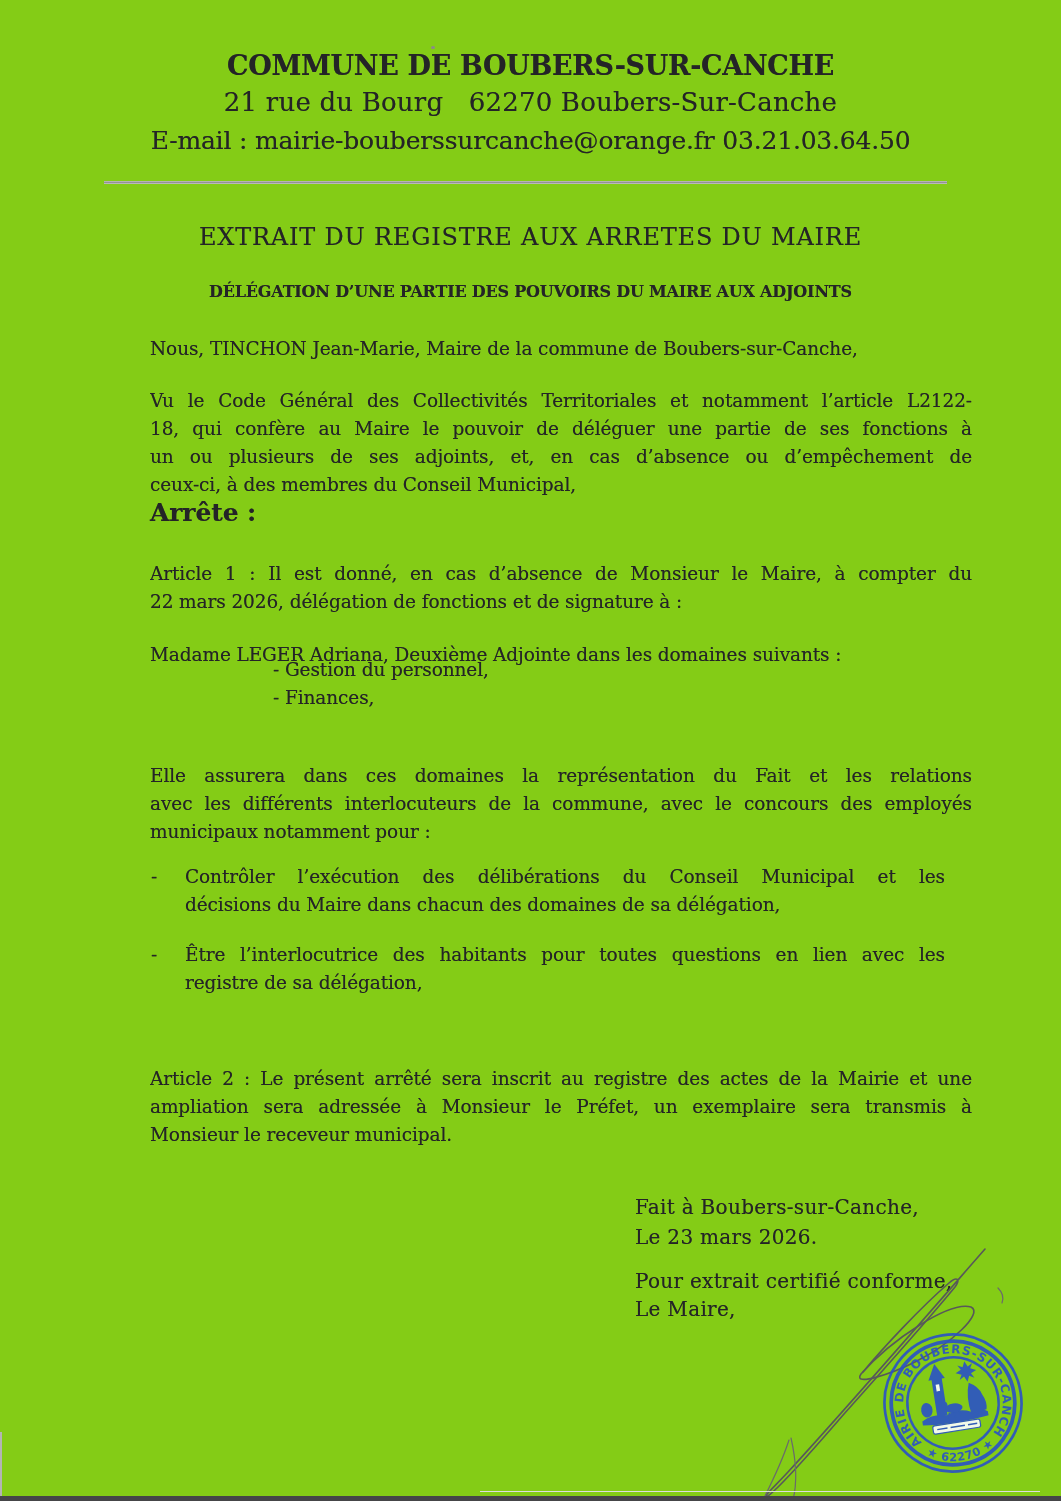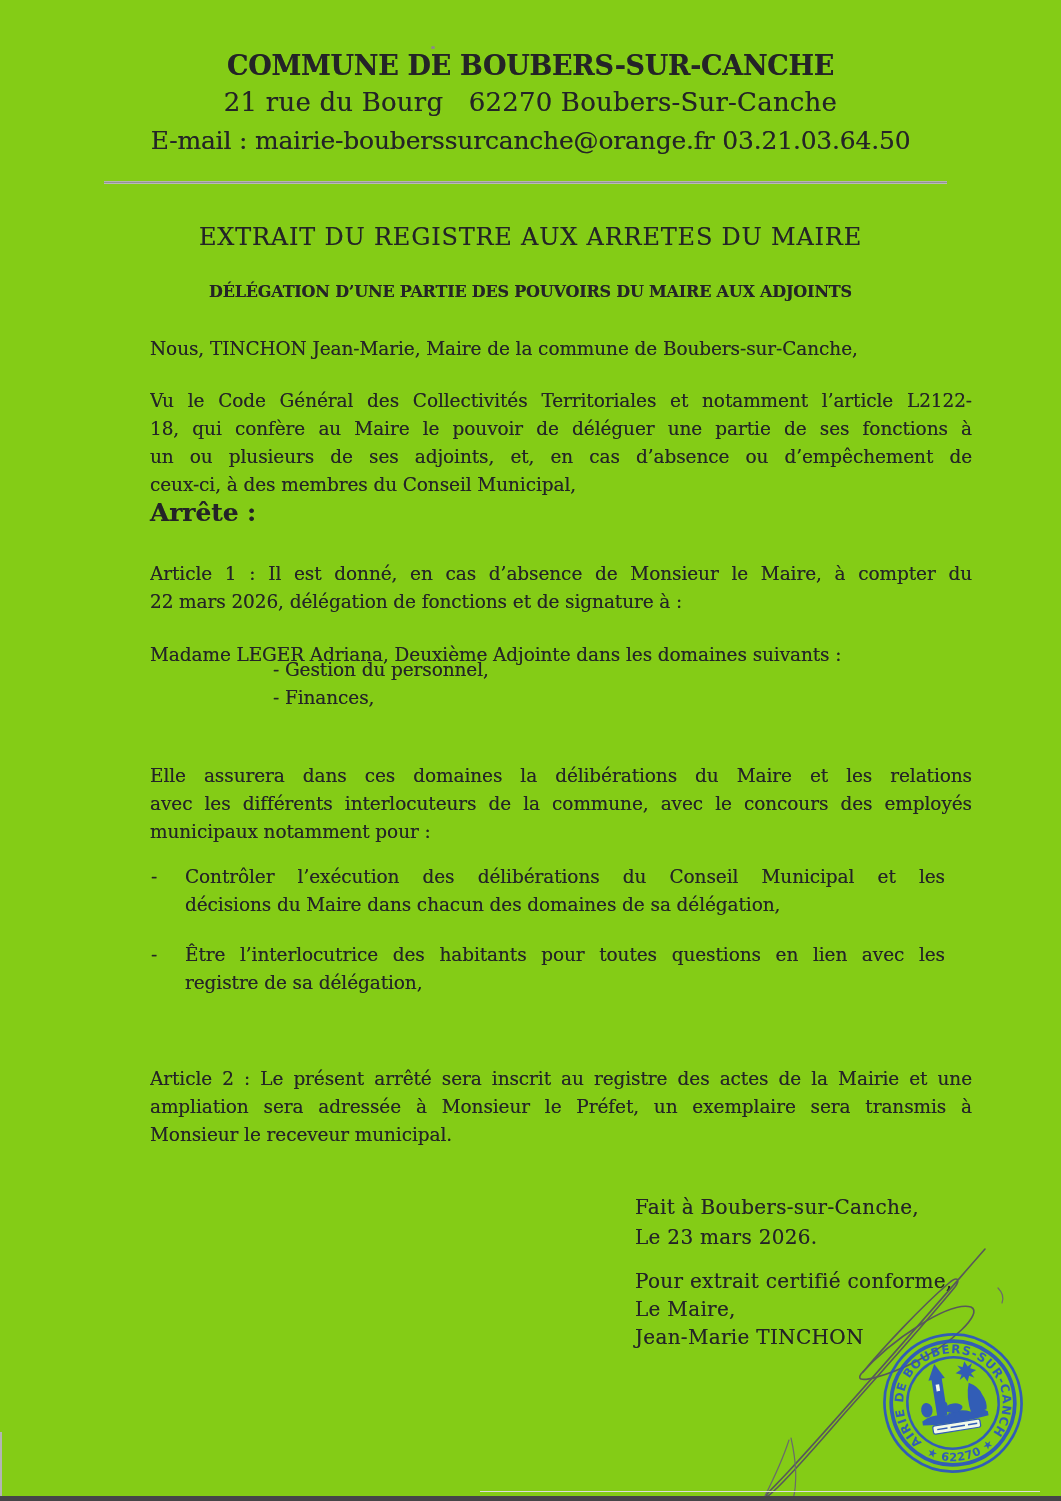--- a/index.html
+++ b/index.html
@@ -102,21 +102,21 @@
     </div>
 
   <div class="abs body-block doc-text p-delegate">Madame LEGER Adriana, Deuxième Adjointe dans les domaines suivants :</div>
 
   <div class="abs body-block doc-text p-domains">
     <div>- Gestion du personnel,</div>
     <div>- Finances,</div>
   </div>
 
   <div class="abs body-block doc-text p-mission-intro">
-      <div class="jline">Elle assurera dans ces domaines la délibérations du Maire et les relations</div>
+      <div class="jline">Elle assurera dans ces domaines la représentation du Fait et les relations</div>
       <div class="jline">avec les différents interlocuteurs de la commune, avec le concours des employés</div>
       <div class="jlast">municipaux notamment pour :</div>
     </div>
 
   <div class="mission mission-1 doc-text">
     <span class="dash">-</span>
     <div>
         <div class="jline">Contrôler l’exécution des délibérations du Conseil Municipal et les</div>
         <div class="jlast">décisions du Maire dans chacun des domaines de sa délégation,</div>
       </div>
@@ -136,21 +136,20 @@
       <div class="jlast">Monsieur le receveur municipal.</div>
     </div>
 
   <div class="abs closing closing-a doc-text">
     <div>Fait à Boubers-sur-Canche,</div>
     <div>Le 23 mars 2026.</div>
   </div>
   <div class="abs closing closing-b doc-text">
     <div>Pour extrait certifié conforme,</div>
     <div>Le Maire,</div>
-    <div>Jean-Marie TINCHON</div>
   </div>
 
   <svg class="abs signature-svg" viewBox="0 0 1061 1501" xmlns="http://www.w3.org/2000/svg">
     <path class="sig-stroke" d="M985,1249 C930,1312 838,1418 788,1472 C773,1488 764,1496 766,1497 C774,1494 806,1458 844,1414 C894,1358 946,1298 955,1287 C961,1279 957,1276 949,1283 C921,1307 882,1349 863,1372"></path>
     <path class="sig-stroke" d="M861,1374 C891,1340 949,1301 971,1307 C984,1313 951,1344 915,1362 C891,1374 852,1387 861,1374"></path>
     <path class="sig-thin" d="M998,1288 q7,7 4,15"></path>
     <path class="sig-thin" d="M789,1440 C782,1462 771,1484 764,1498"></path>
     <path class="sig-thin" d="M791,1438 C796,1460 798,1480 793,1500"></path>
   </svg>
 

